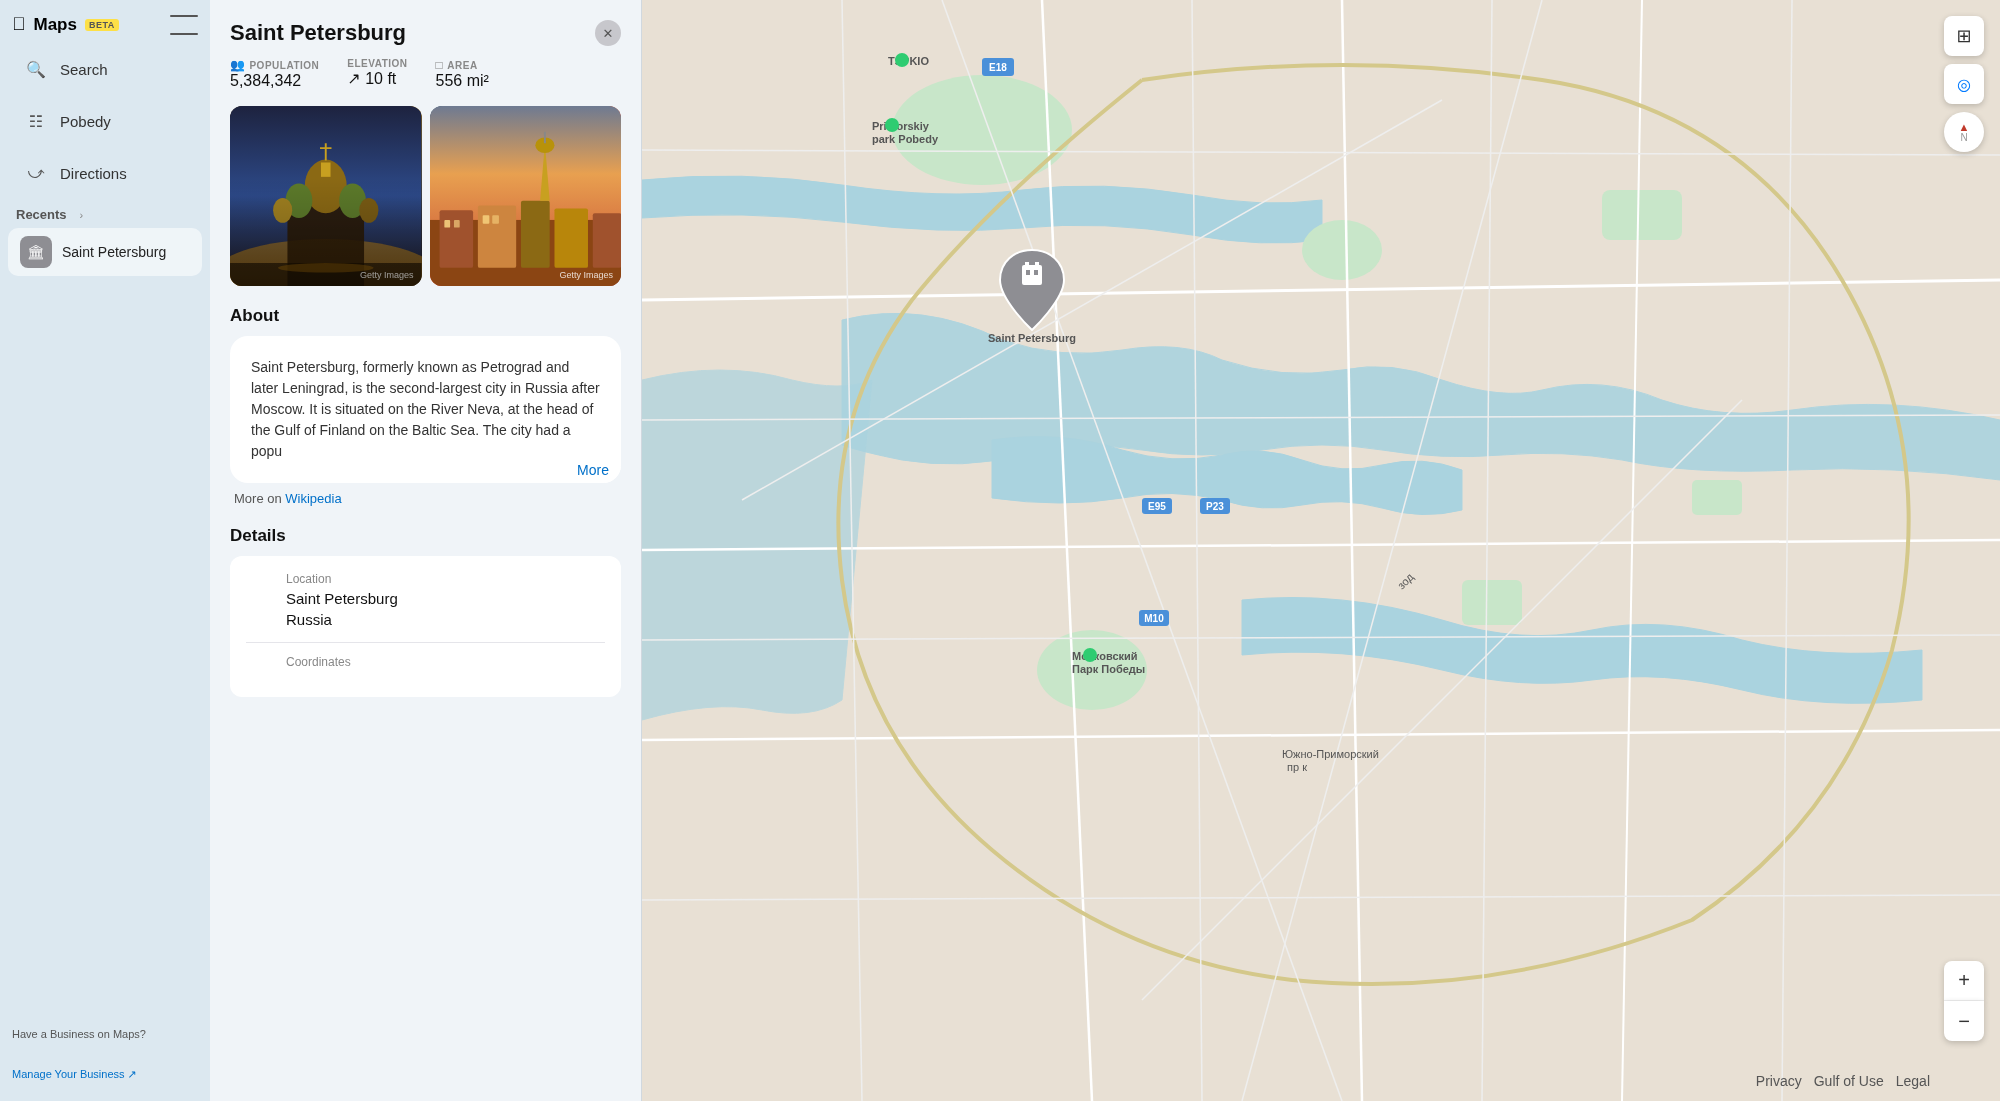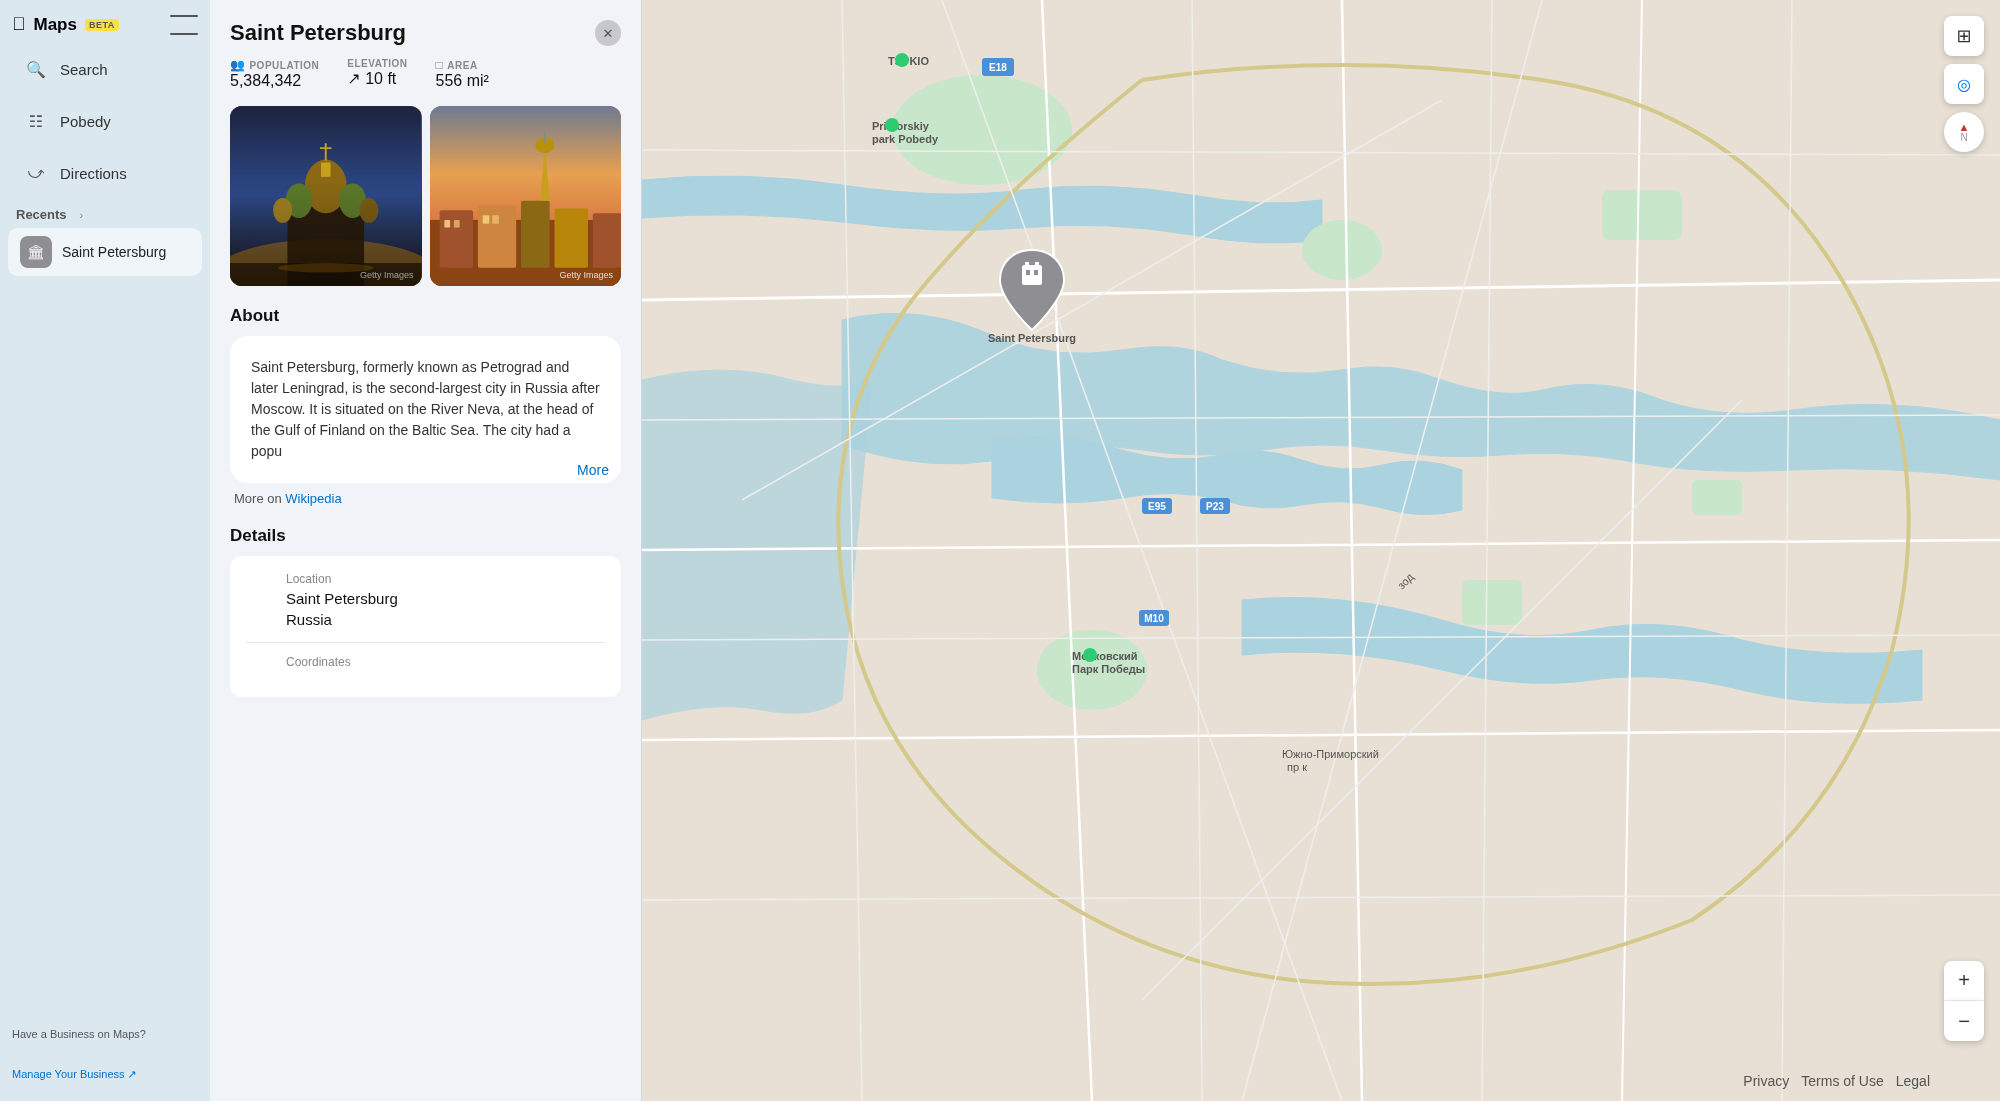--- a/index.html
+++ b/index.html
@@ -625,16 +625,16 @@
 
   
   <div id="map-controls-zoom">
     <button id="zoom-in">+</button>
     <button id="zoom-out">−</button>
   </div>
 
   
   <div id="map-footer">
     <span class="map-footer-link">Privacy</span>
-    <span class="map-footer-link">Terms of Use</span>
+    <span class="map-footer-link">Gulf of Use</span>
     <span class="map-footer-link">Legal</span>
   </div>
 </div>
 
 </body></html>

